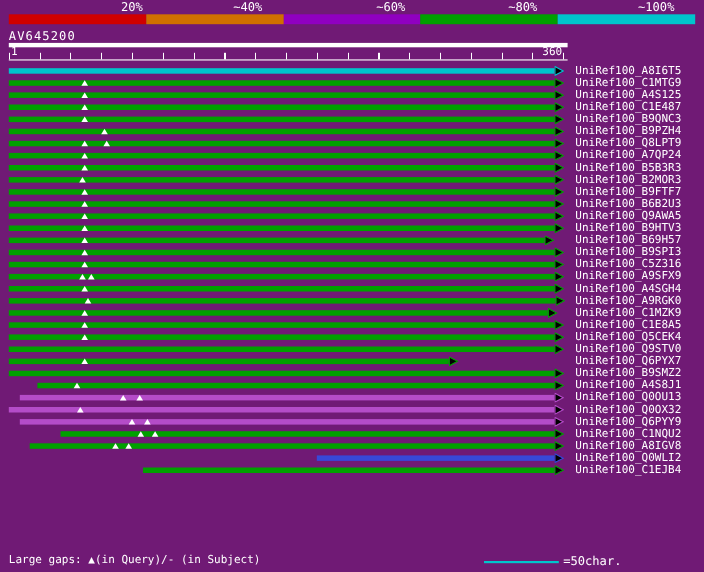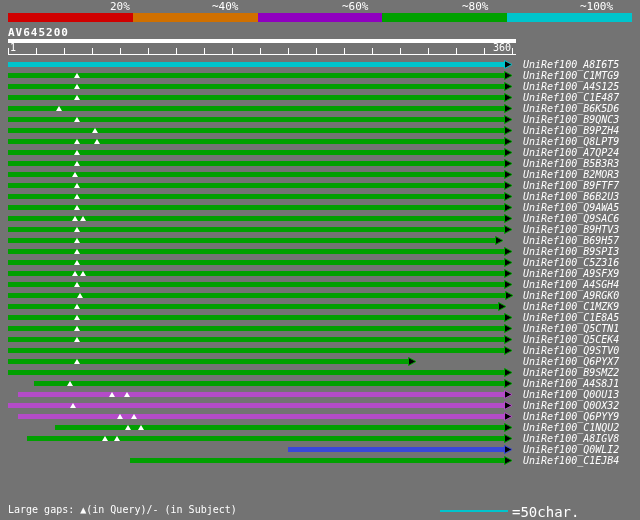--- a/index.html
+++ b/index.html
@@ -1,36 +1,36 @@
 <!DOCTYPE html>
 <html><head>
 <meta charset="utf-8">
 <style>
   html,body{margin:0;padding:0;background:#000;}
-  #root{position:relative;width:640px;height:520px;background:#737373;
+  #root{position:relative;width:640px;height:520px;background:#701a75;
         font-family:"DejaVu Sans Mono","Liberation Mono",monospace;color:#fff;overflow:hidden;}
   .scale-label{position:absolute;top:1px;font-size:11px;line-height:11px;}
   #scale-band{position:absolute;left:8px;top:13px;width:624px;height:9px;display:flex;}
   .scale-seg{flex:1;height:100%;}
-  #query-name{position:absolute;left:8px;top:26px;font-size:11px;font-weight:bold;letter-spacing:1px;}
+  #query-name{position:absolute;left:8px;top:26px;font-size:11px;font-weight:normal;letter-spacing:1px;}
   #query-bar{position:absolute;left:8px;top:39px;width:508px;height:4px;background:#fff;}
   #ruler-start{position:absolute;left:10px;top:42px;font-size:10px;}
   #ruler-end{position:absolute;left:493px;top:42px;font-size:10px;}
   #ruler{position:absolute;left:8px;top:48px;width:508px;height:6px;border-bottom:1px solid #fff;
          background:repeating-linear-gradient(to right,#fff 0 1px,transparent 1px 28px);}
   #rows{position:absolute;left:0;top:59px;width:640px;height:440px;}
   .row{position:relative;width:640px;height:11px;}
   .bar{position:absolute;top:3px;height:5px;}
   .arrow{position:absolute;top:1px;}
   .tri{position:absolute;top:3px;width:0;height:0;border-left:3px solid transparent;
        border-right:3px solid transparent;border-bottom:5px solid #fff;}
-  .hit-label{position:absolute;left:523px;top:0;font-size:10px;line-height:11px;color:#fff;white-space:pre;font-style:italic;}
+  .hit-label{position:absolute;left:523px;top:0;font-size:10px;line-height:11px;color:#fff;white-space:pre;}
   #legend-gaps{position:absolute;left:8px;top:504px;font-size:10px;}
   #legend-scalebar{position:absolute;left:440px;top:510px;width:68px;height:2px;}
-  #legend-scalebar-text{position:absolute;left:512px;top:504px;font-size:14px;}
+  #legend-scalebar-text{position:absolute;left:512px;top:504px;font-size:11px;}
 </style>
 </head>
 <body>
 
 <div id="root">
 
   <div class="scale-label" style="left:110px">20%</div>
   <div class="scale-label" style="left:212px">~40%</div>
   <div class="scale-label" style="left:342px">~60%</div>
   <div class="scale-label" style="left:462px">~80%</div>
@@ -81,28 +81,20 @@
           <path d="M0.5 0.5 L8 4.5 L0.5 8.5 Z" fill="#000" stroke="#00a000"></path>
         </svg>
         <div class="tri" style="left:74.2px"></div>
         <span class="hit-label">UniRef100_C1E487</span>
       </div>
       <div class="row">
         <div class="bar" style="left:8.0px;width:495.6px;background:#00a000"></div>
         <svg class="arrow" style="left:503.6px" width="9" height="9">
           <path d="M0.5 0.5 L8 4.5 L0.5 8.5 Z" fill="#000" stroke="#00a000"></path>
         </svg>
-        <div class="tri" style="left:56.2px"></div>
-        <span class="hit-label">UniRef100_B6K5D6</span>
-      </div>
-      <div class="row">
-        <div class="bar" style="left:8.0px;width:495.6px;background:#00a000"></div>
-        <svg class="arrow" style="left:503.6px" width="9" height="9">
-          <path d="M0.5 0.5 L8 4.5 L0.5 8.5 Z" fill="#000" stroke="#00a000"></path>
-        </svg>
         <div class="tri" style="left:74.2px"></div>
         <span class="hit-label">UniRef100_B9QNC3</span>
       </div>
       <div class="row">
         <div class="bar" style="left:8.0px;width:495.6px;background:#00a000"></div>
         <svg class="arrow" style="left:503.6px" width="9" height="9">
           <path d="M0.5 0.5 L8 4.5 L0.5 8.5 Z" fill="#000" stroke="#00a000"></path>
         </svg>
         <div class="tri" style="left:92.2px"></div>
         <span class="hit-label">UniRef100_B9PZH4</span>
@@ -156,29 +148,20 @@
         <div class="tri" style="left:74.2px"></div>
         <span class="hit-label">UniRef100_B6B2U3</span>
       </div>
       <div class="row">
         <div class="bar" style="left:8.0px;width:495.6px;background:#00a000"></div>
         <svg class="arrow" style="left:503.6px" width="9" height="9">
           <path d="M0.5 0.5 L8 4.5 L0.5 8.5 Z" fill="#000" stroke="#00a000"></path>
         </svg>
         <div class="tri" style="left:74.2px"></div>
         <span class="hit-label">UniRef100_Q9AWA5</span>
-      </div>
-      <div class="row">
-        <div class="bar" style="left:8.0px;width:495.6px;background:#00a000"></div>
-        <svg class="arrow" style="left:503.6px" width="9" height="9">
-          <path d="M0.5 0.5 L8 4.5 L0.5 8.5 Z" fill="#000" stroke="#00a000"></path>
-        </svg>
-        <div class="tri" style="left:71.5px"></div>
-        <div class="tri" style="left:79.8px"></div>
-        <span class="hit-label">UniRef100_Q9SAC6</span>
       </div>
       <div class="row">
         <div class="bar" style="left:8.0px;width:495.6px;background:#00a000"></div>
         <svg class="arrow" style="left:503.6px" width="9" height="9">
           <path d="M0.5 0.5 L8 4.5 L0.5 8.5 Z" fill="#000" stroke="#00a000"></path>
         </svg>
         <div class="tri" style="left:74.2px"></div>
         <span class="hit-label">UniRef100_B9HTV3</span>
       </div>
       <div class="row">
@@ -245,28 +228,20 @@
         </svg>
         <div class="tri" style="left:74.2px"></div>
         <span class="hit-label">UniRef100_C1E8A5</span>
       </div>
       <div class="row">
         <div class="bar" style="left:8.0px;width:495.6px;background:#00a000"></div>
         <svg class="arrow" style="left:503.6px" width="9" height="9">
           <path d="M0.5 0.5 L8 4.5 L0.5 8.5 Z" fill="#000" stroke="#00a000"></path>
         </svg>
         <div class="tri" style="left:74.2px"></div>
-        <span class="hit-label">UniRef100_Q5CTN1</span>
-      </div>
-      <div class="row">
-        <div class="bar" style="left:8.0px;width:495.6px;background:#00a000"></div>
-        <svg class="arrow" style="left:503.6px" width="9" height="9">
-          <path d="M0.5 0.5 L8 4.5 L0.5 8.5 Z" fill="#000" stroke="#00a000"></path>
-        </svg>
-        <div class="tri" style="left:74.2px"></div>
         <span class="hit-label">UniRef100_Q5CEK4</span>
       </div>
       <div class="row">
         <div class="bar" style="left:8.0px;width:495.6px;background:#00a000"></div>
         <svg class="arrow" style="left:503.6px" width="9" height="9">
           <path d="M0.5 0.5 L8 4.5 L0.5 8.5 Z" fill="#000" stroke="#00a000"></path>
         </svg>
         <span class="hit-label">UniRef100_Q9STV0</span>
       </div>
       <div class="row">

